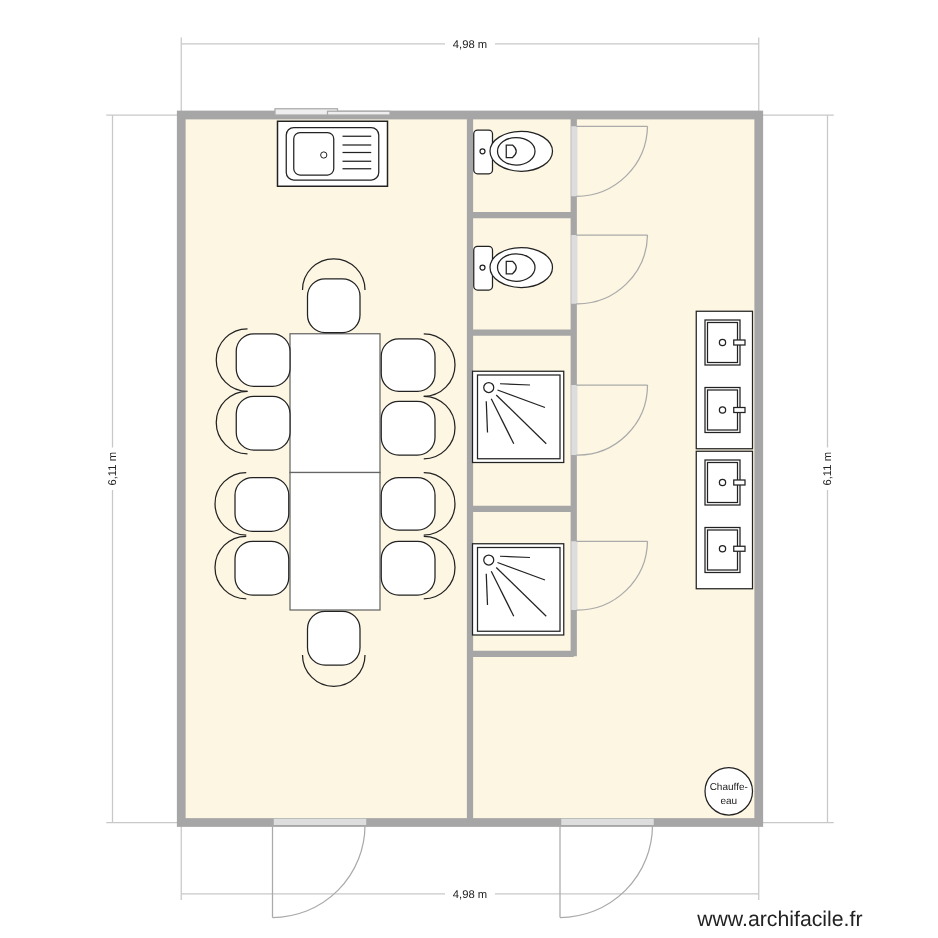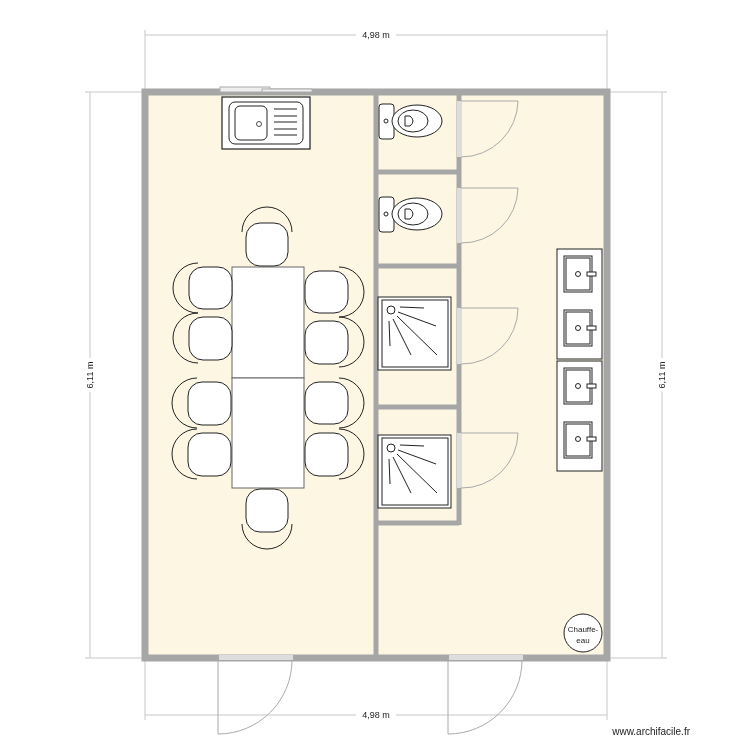--- a/index.html
+++ b/index.html
@@ -1,20 +1,20 @@
 <!DOCTYPE html>
 <html><head>
 <meta charset="utf-8">
 <style>
   html, body { margin:0; padding:0; background:#ffffff; }
   body { width:750px; height:750px; position:relative; overflow:hidden; font-family:"Liberation Sans", sans-serif; }
   #plan { position:absolute; left:0; top:0; }
   .dim-label { font-family:"Liberation Sans", sans-serif; font-size:9px; fill:#222; }
   .heater-label { font-family:"Liberation Sans", sans-serif; font-size:8px; fill:#222; }
-  .watermark { position:absolute; right:60px; top:726px; font-size:10px; color:#222; font-family:"Liberation Sans", sans-serif; }
+  .watermark { position:absolute; right:60px; top:726px; font-size:17px; color:#222; font-family:"Liberation Sans", sans-serif; }
 </style>
 </head>
 <body>
 
 <svg id="plan" width="750" height="750" viewBox="0 0 750 750" xmlns="http://www.w3.org/2000/svg">
 
   <g stroke="#c8c8c8" stroke-width="1" fill="none">
     <line x1="145" y1="35" x2="607" y2="35"></line>
     <line x1="145" y1="30" x2="145" y2="92"></line>
     <line x1="607" y1="30" x2="607" y2="92"></line>

